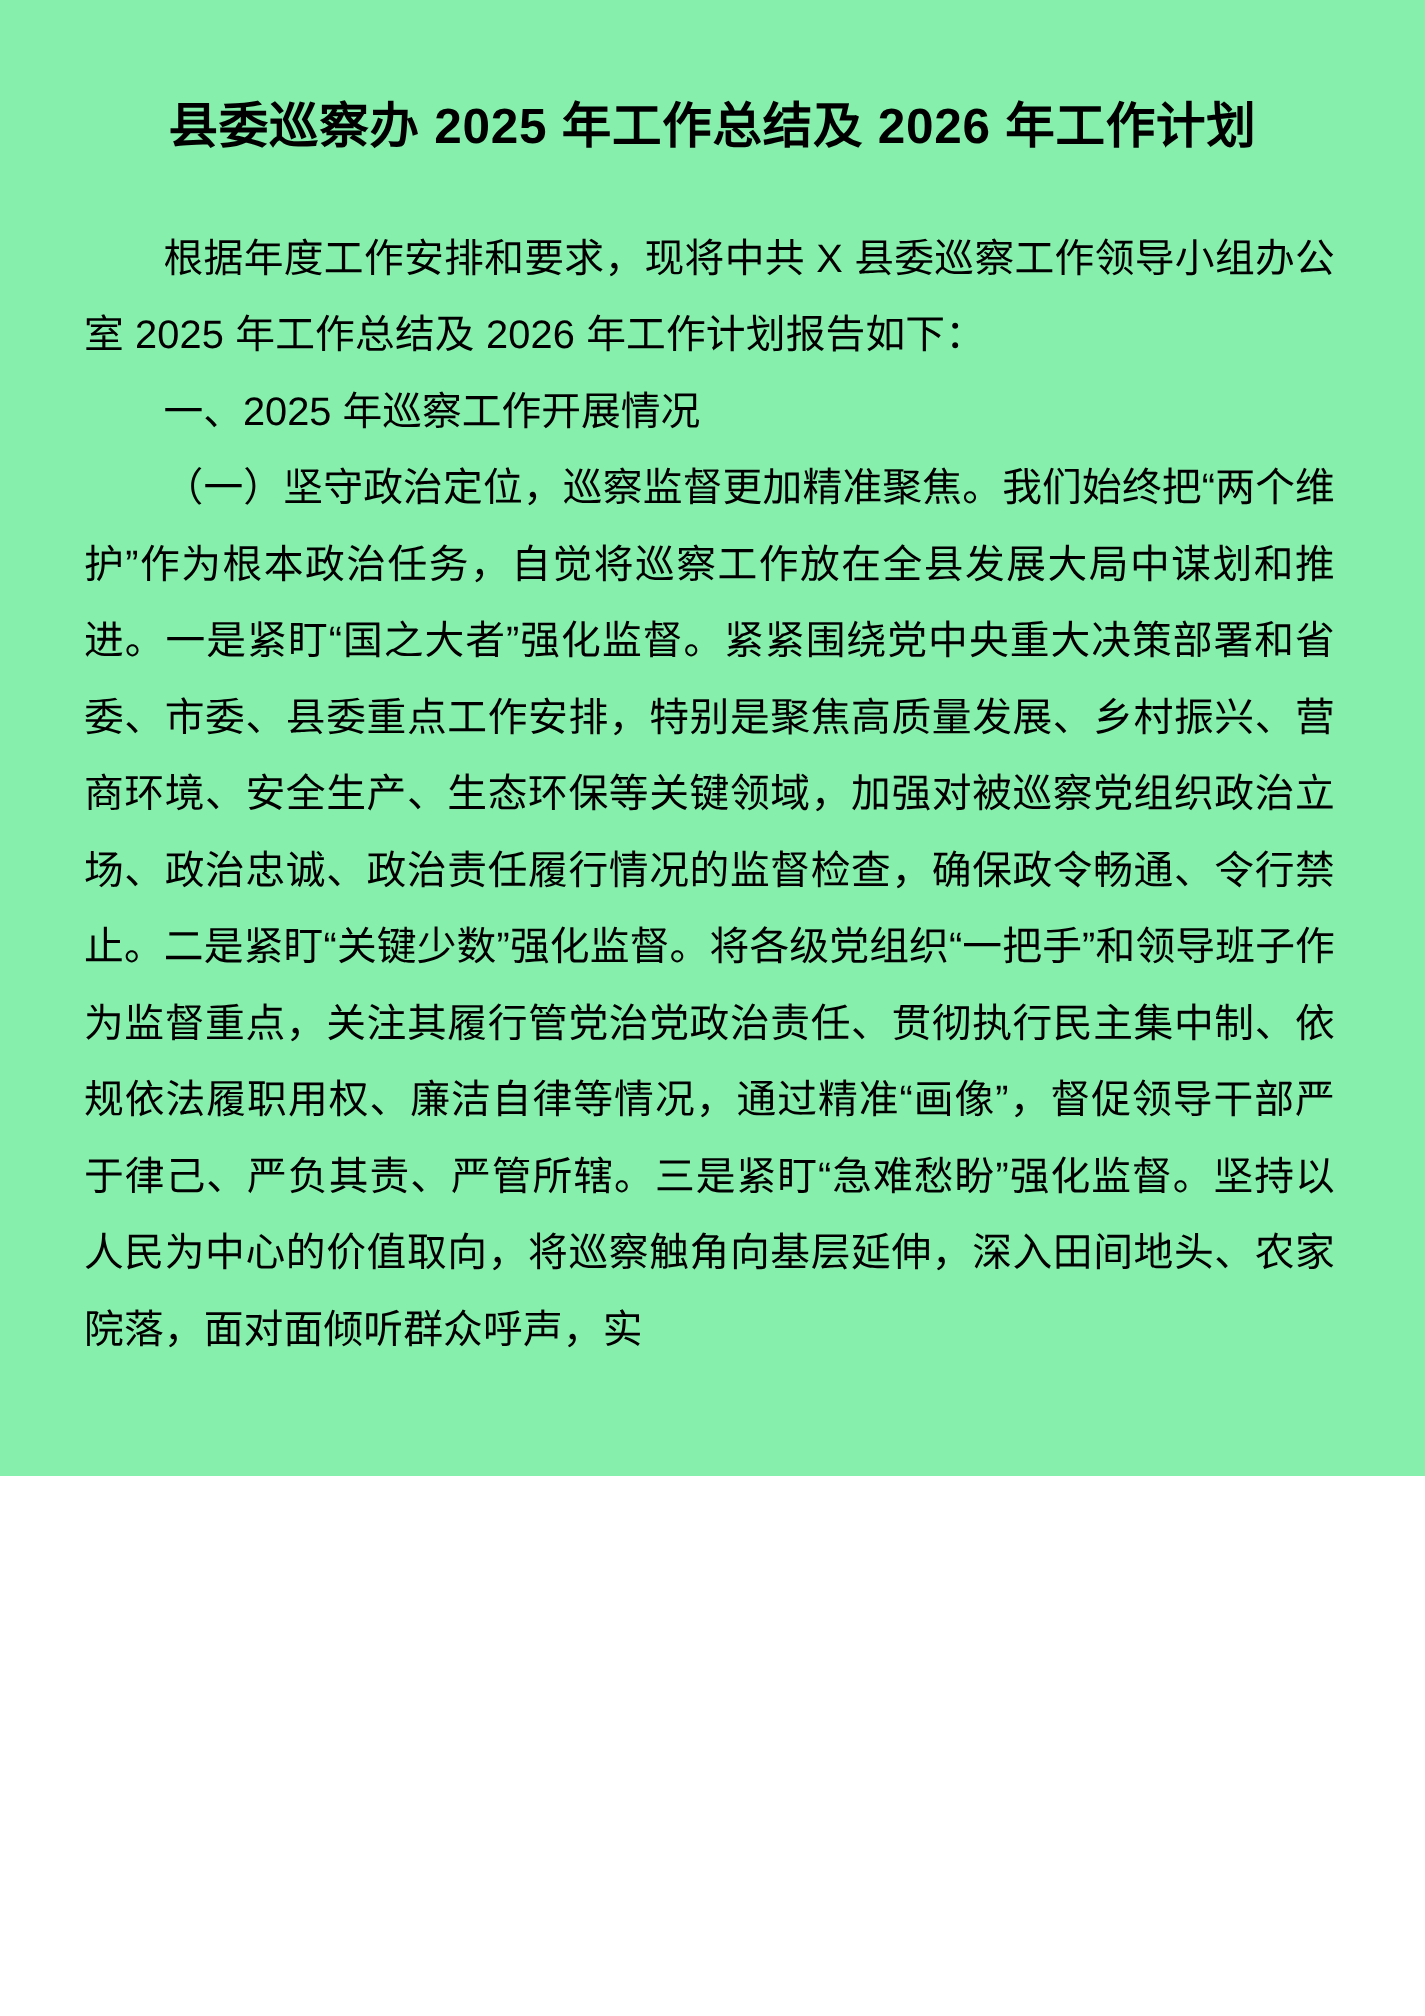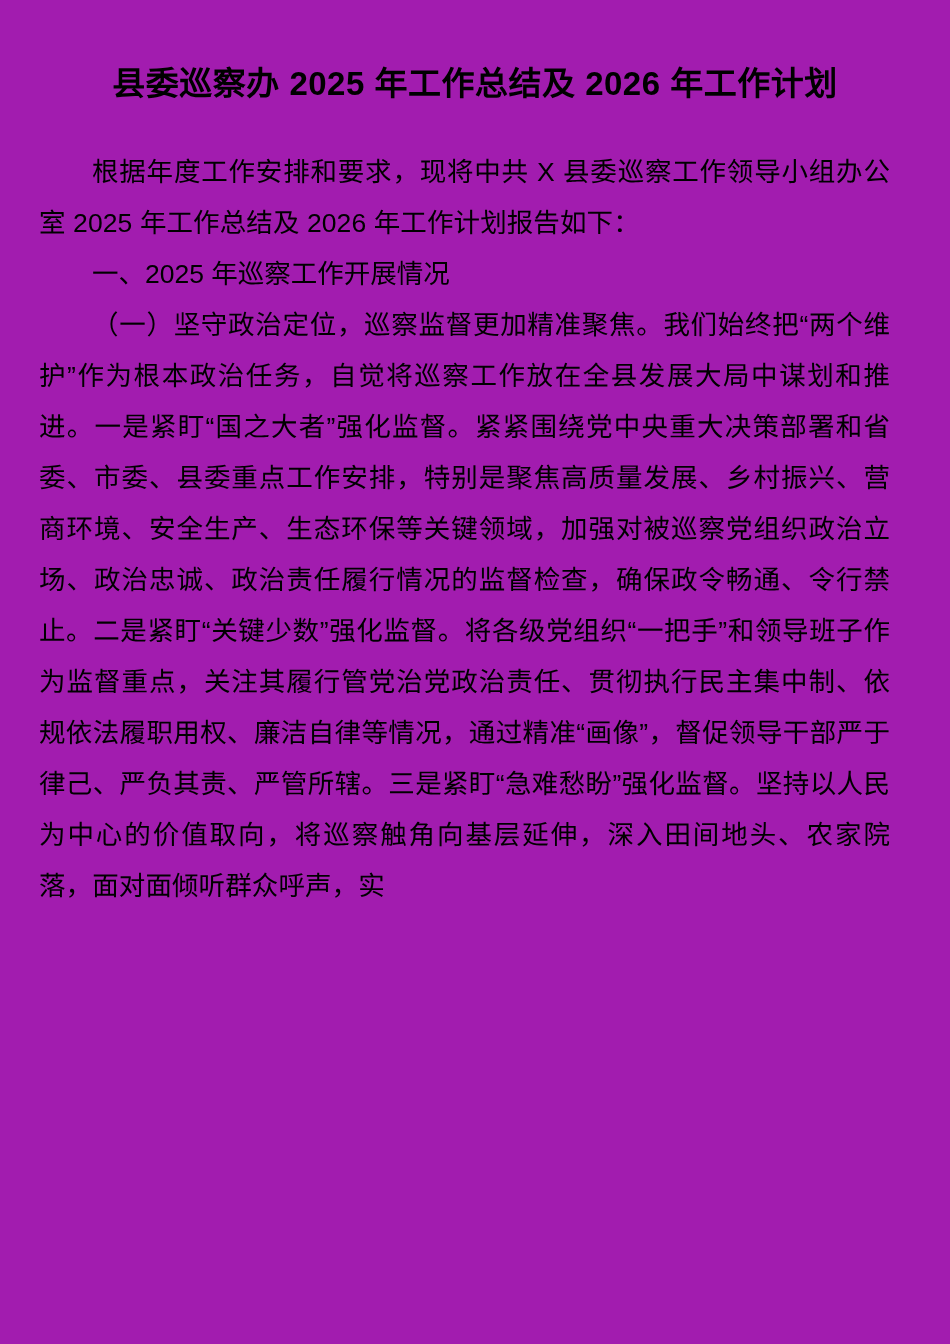--- a/index.html
+++ b/index.html
@@ -10,38 +10,38 @@
   body {
     width: 950px;
     height: 1344px;
     overflow: hidden;
     font-family: "Liberation Sans", "DejaVu Sans", sans-serif;
     color: #000000;
     -webkit-font-smoothing: antialiased;
   }
   .page {
     width: 950px;
-    height: 1344px;
+    height: 984px;
     box-sizing: border-box;
     padding: 0;
     position: relative;
-    background: #a21caf;
+    background: #86efac;
   }
   .doc-title {
     font-size: 33px;
     font-weight: bold;
     line-height: 1.35;
     text-align: center;
     letter-spacing: 0.5px;
     margin: 0;
     padding: 62px 60px 0 60px;
     white-space: nowrap;
   }
   .body-block {
-    padding: 0 60px 0 39px;
+    padding: 0 60px 0 56px;
     margin-top: 40px;
   }
   p.para {
     font-size: 26.5px;
     line-height: 51px;
     margin: 0;
     text-align: justify;
     text-justify: inter-ideograph;
     text-align-last: left;
     letter-spacing: 0.1px;

